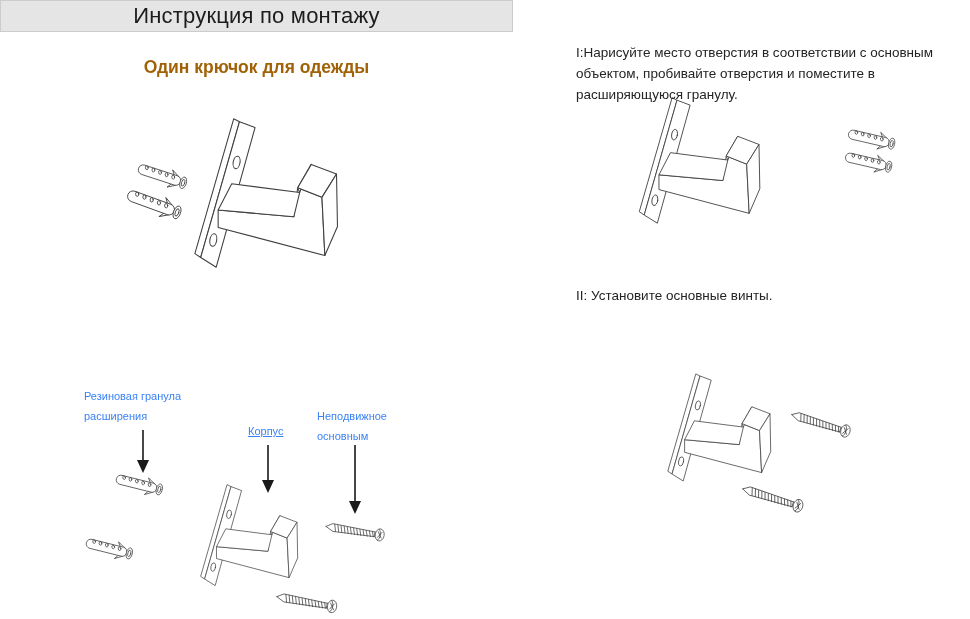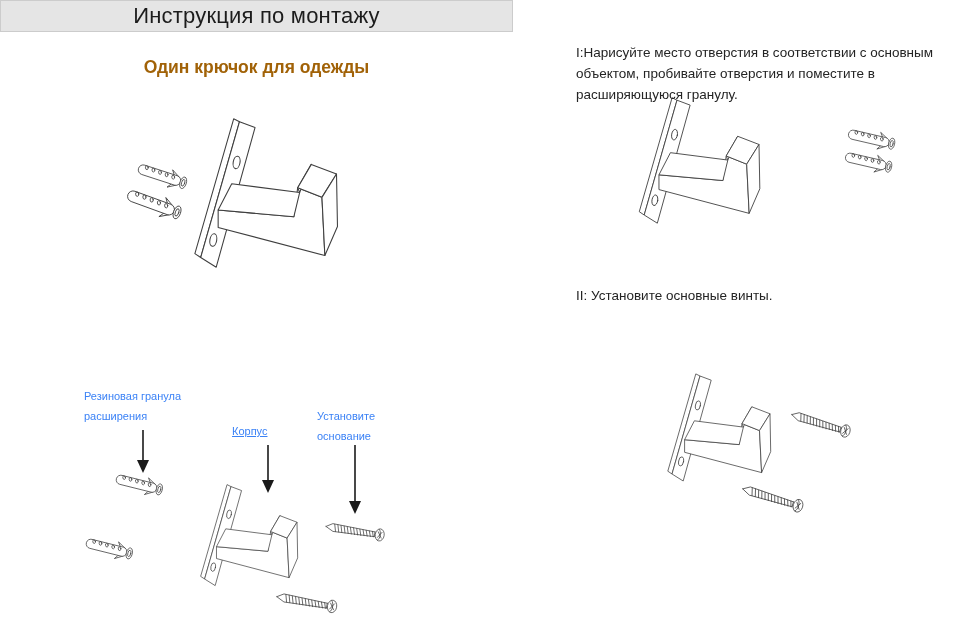--- a/index.html
+++ b/index.html
@@ -21,21 +21,21 @@
     left:10px;top:57px;width:493px;text-align:center;
     font-size:17.5px;font-weight:bold;color:#a16207;
   }
   .step-text{
     left:576px;width:398px;font-size:13.5px;line-height:21px;color:#242424;
   }
   #step-1-text{top:42px;}
   #step-2-text{top:285px;}
   .part-label{font-size:11px;line-height:20px;color:#3b82f6;}
   #label-anchor{left:84px;top:386px;width:126px;}
-  #label-body{left:232px;top:421px;width:60px;text-decoration:underline;}
+  #label-body{left:248px;top:421px;width:60px;text-decoration:underline;}
   #label-base{left:317px;top:406px;width:104px;}
   svg .ln{fill:#ffffff;stroke:#3f3f3f;stroke-width:1.1;stroke-linejoin:round;}
   svg .ol{fill:none;stroke:#3f3f3f;stroke-width:1.1;stroke-linecap:round;stroke-linejoin:round;}
   svg .arrow-line{stroke:#1a1a1a;stroke-width:1.6;}
   svg .arrow-head{fill:#1a1a1a;stroke:none;}
 </style>
 </head>
 <body>
 
 <svg id="diagram-canvas" width="970" height="619" viewBox="0 0 970 619">
@@ -114,13 +114,13 @@
 <div id="subtitle" class="txt">Один крючок для одежды</div>
 
 <div id="step-1-text" class="txt step-text">I:Нарисуйте место отверстия в соответствии с основным объектом, пробивайте отверстия и поместите в расширяющуюся гранулу.</div>
 
 <div id="step-2-text" class="txt step-text">II: Установите основные винты.</div>
 
 <div id="label-anchor" class="txt part-label">Резиновая гранула расширения</div>
 
 <div id="label-body" class="txt part-label">Корпус</div>
 
-<div id="label-base" class="txt part-label">Установите основание</div>
+<div id="label-base" class="txt part-label">Неподвижное основным</div>
 
 </body></html>

